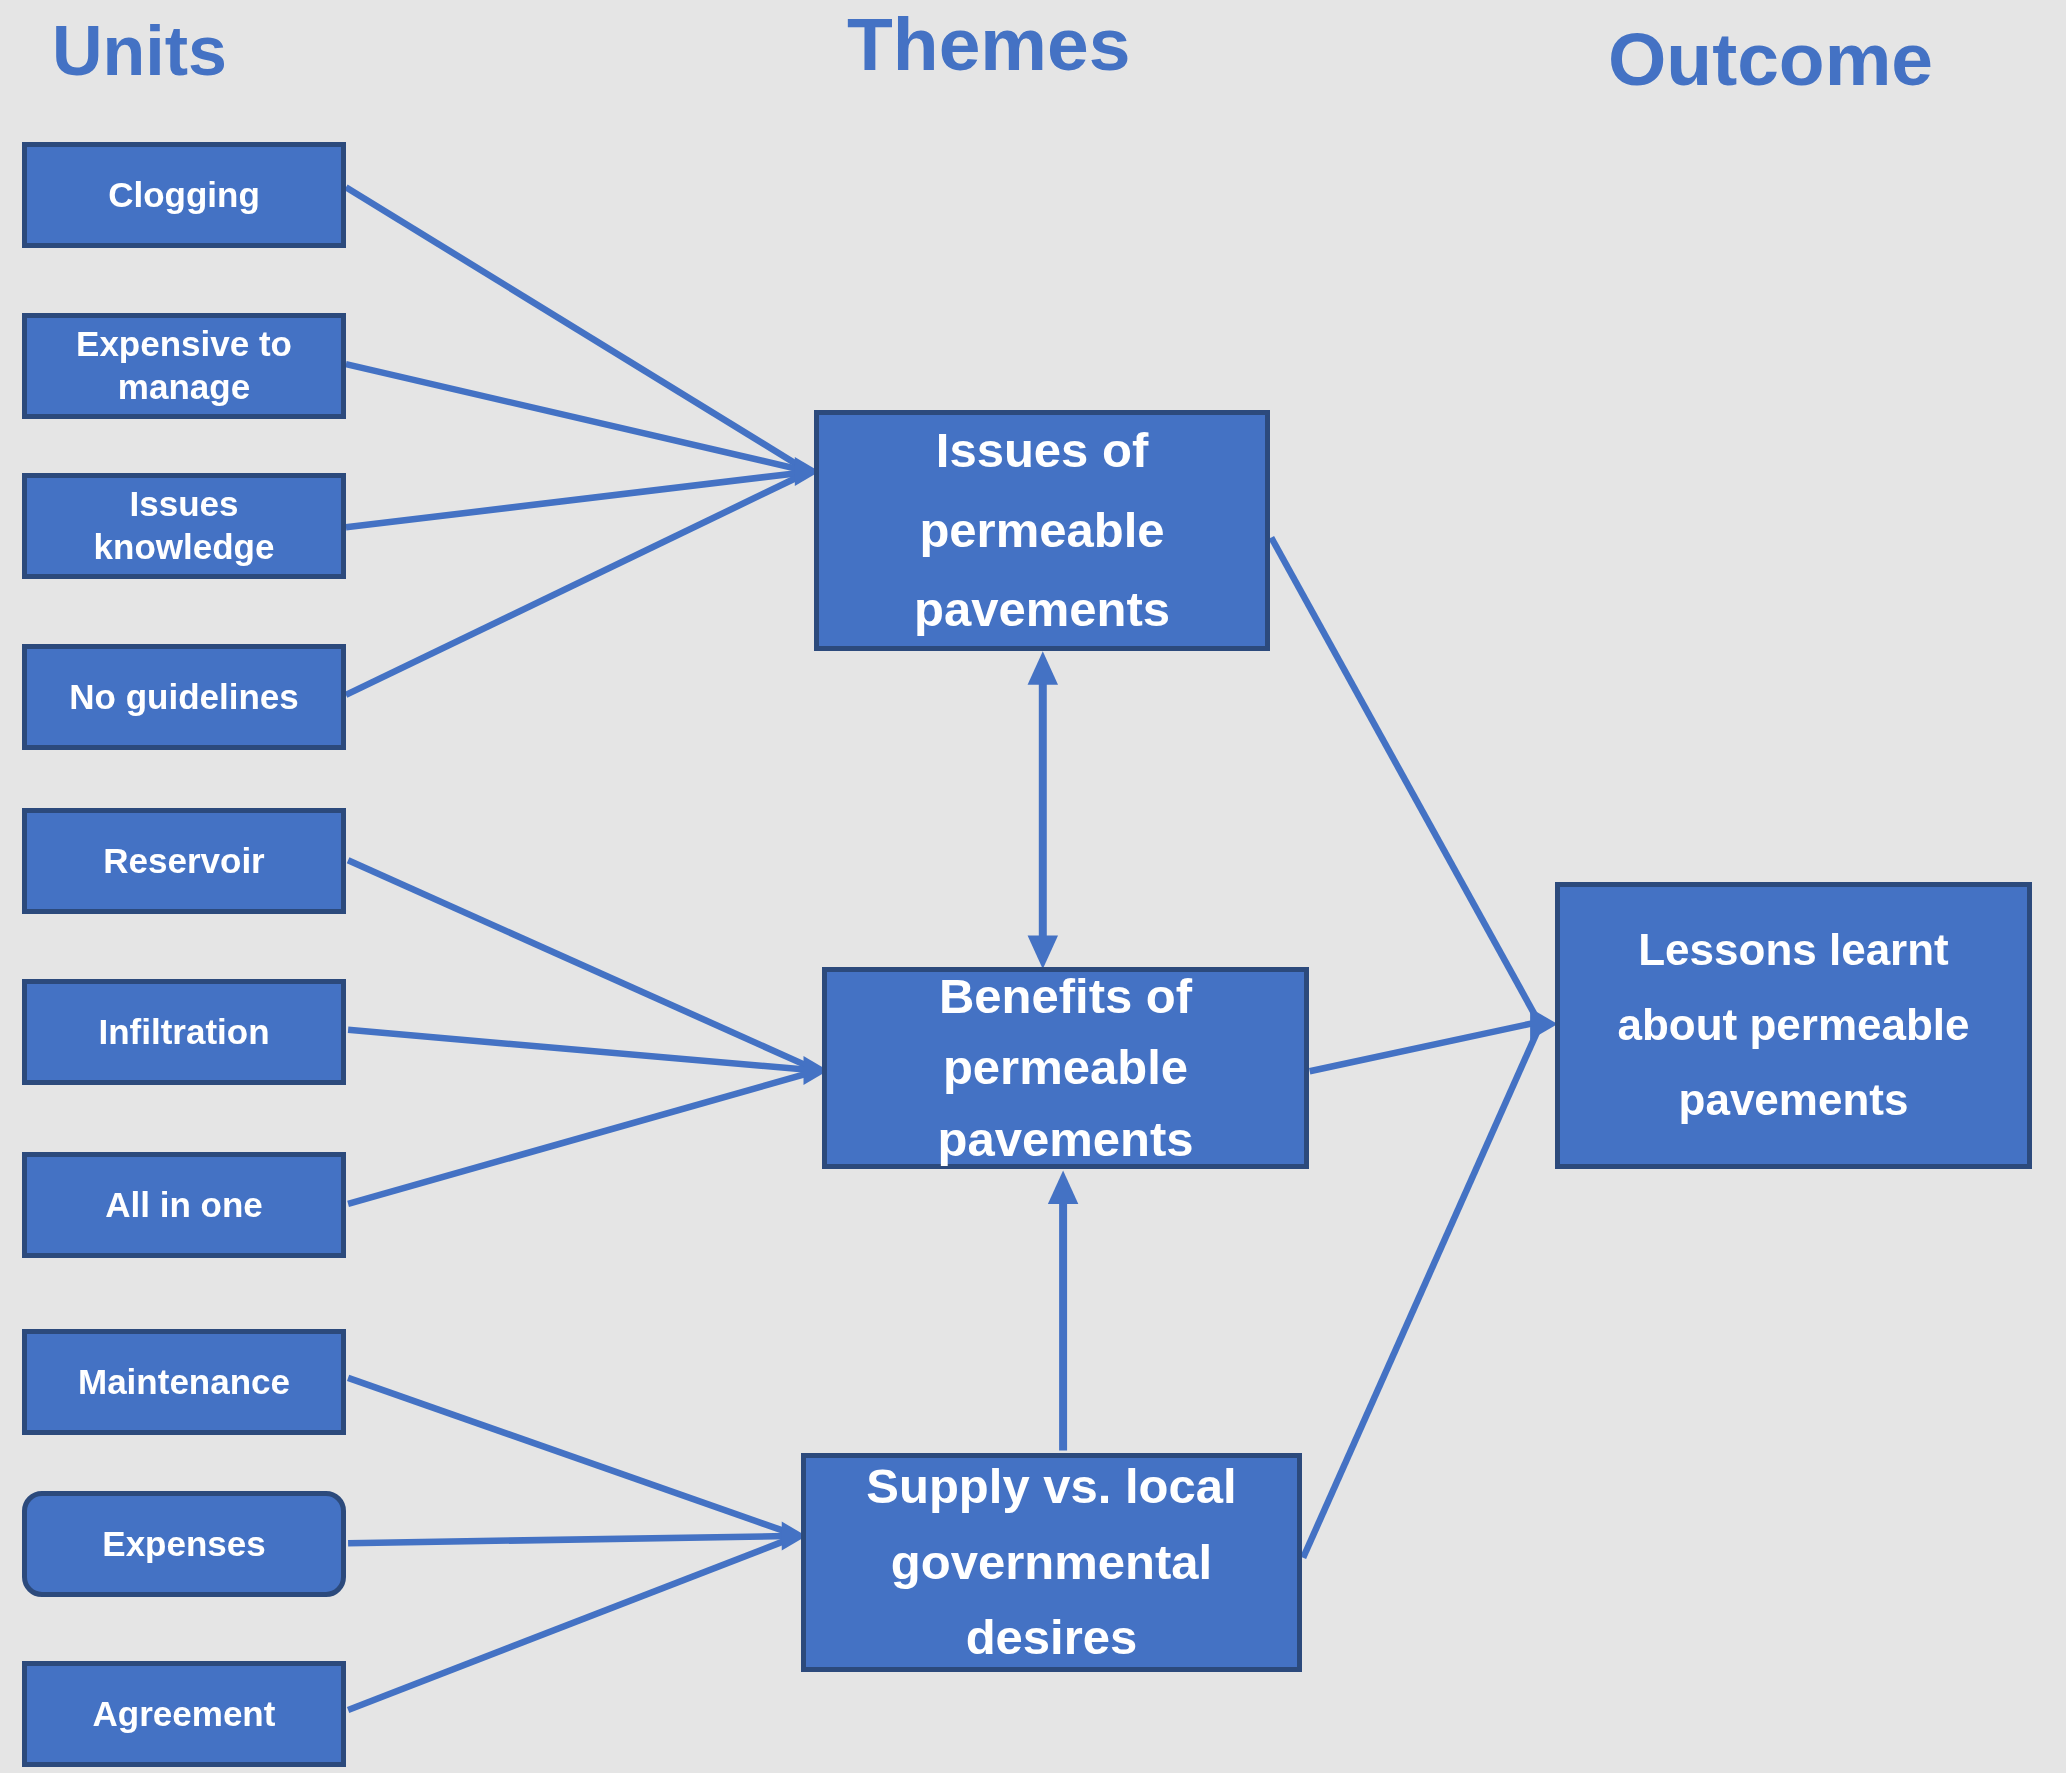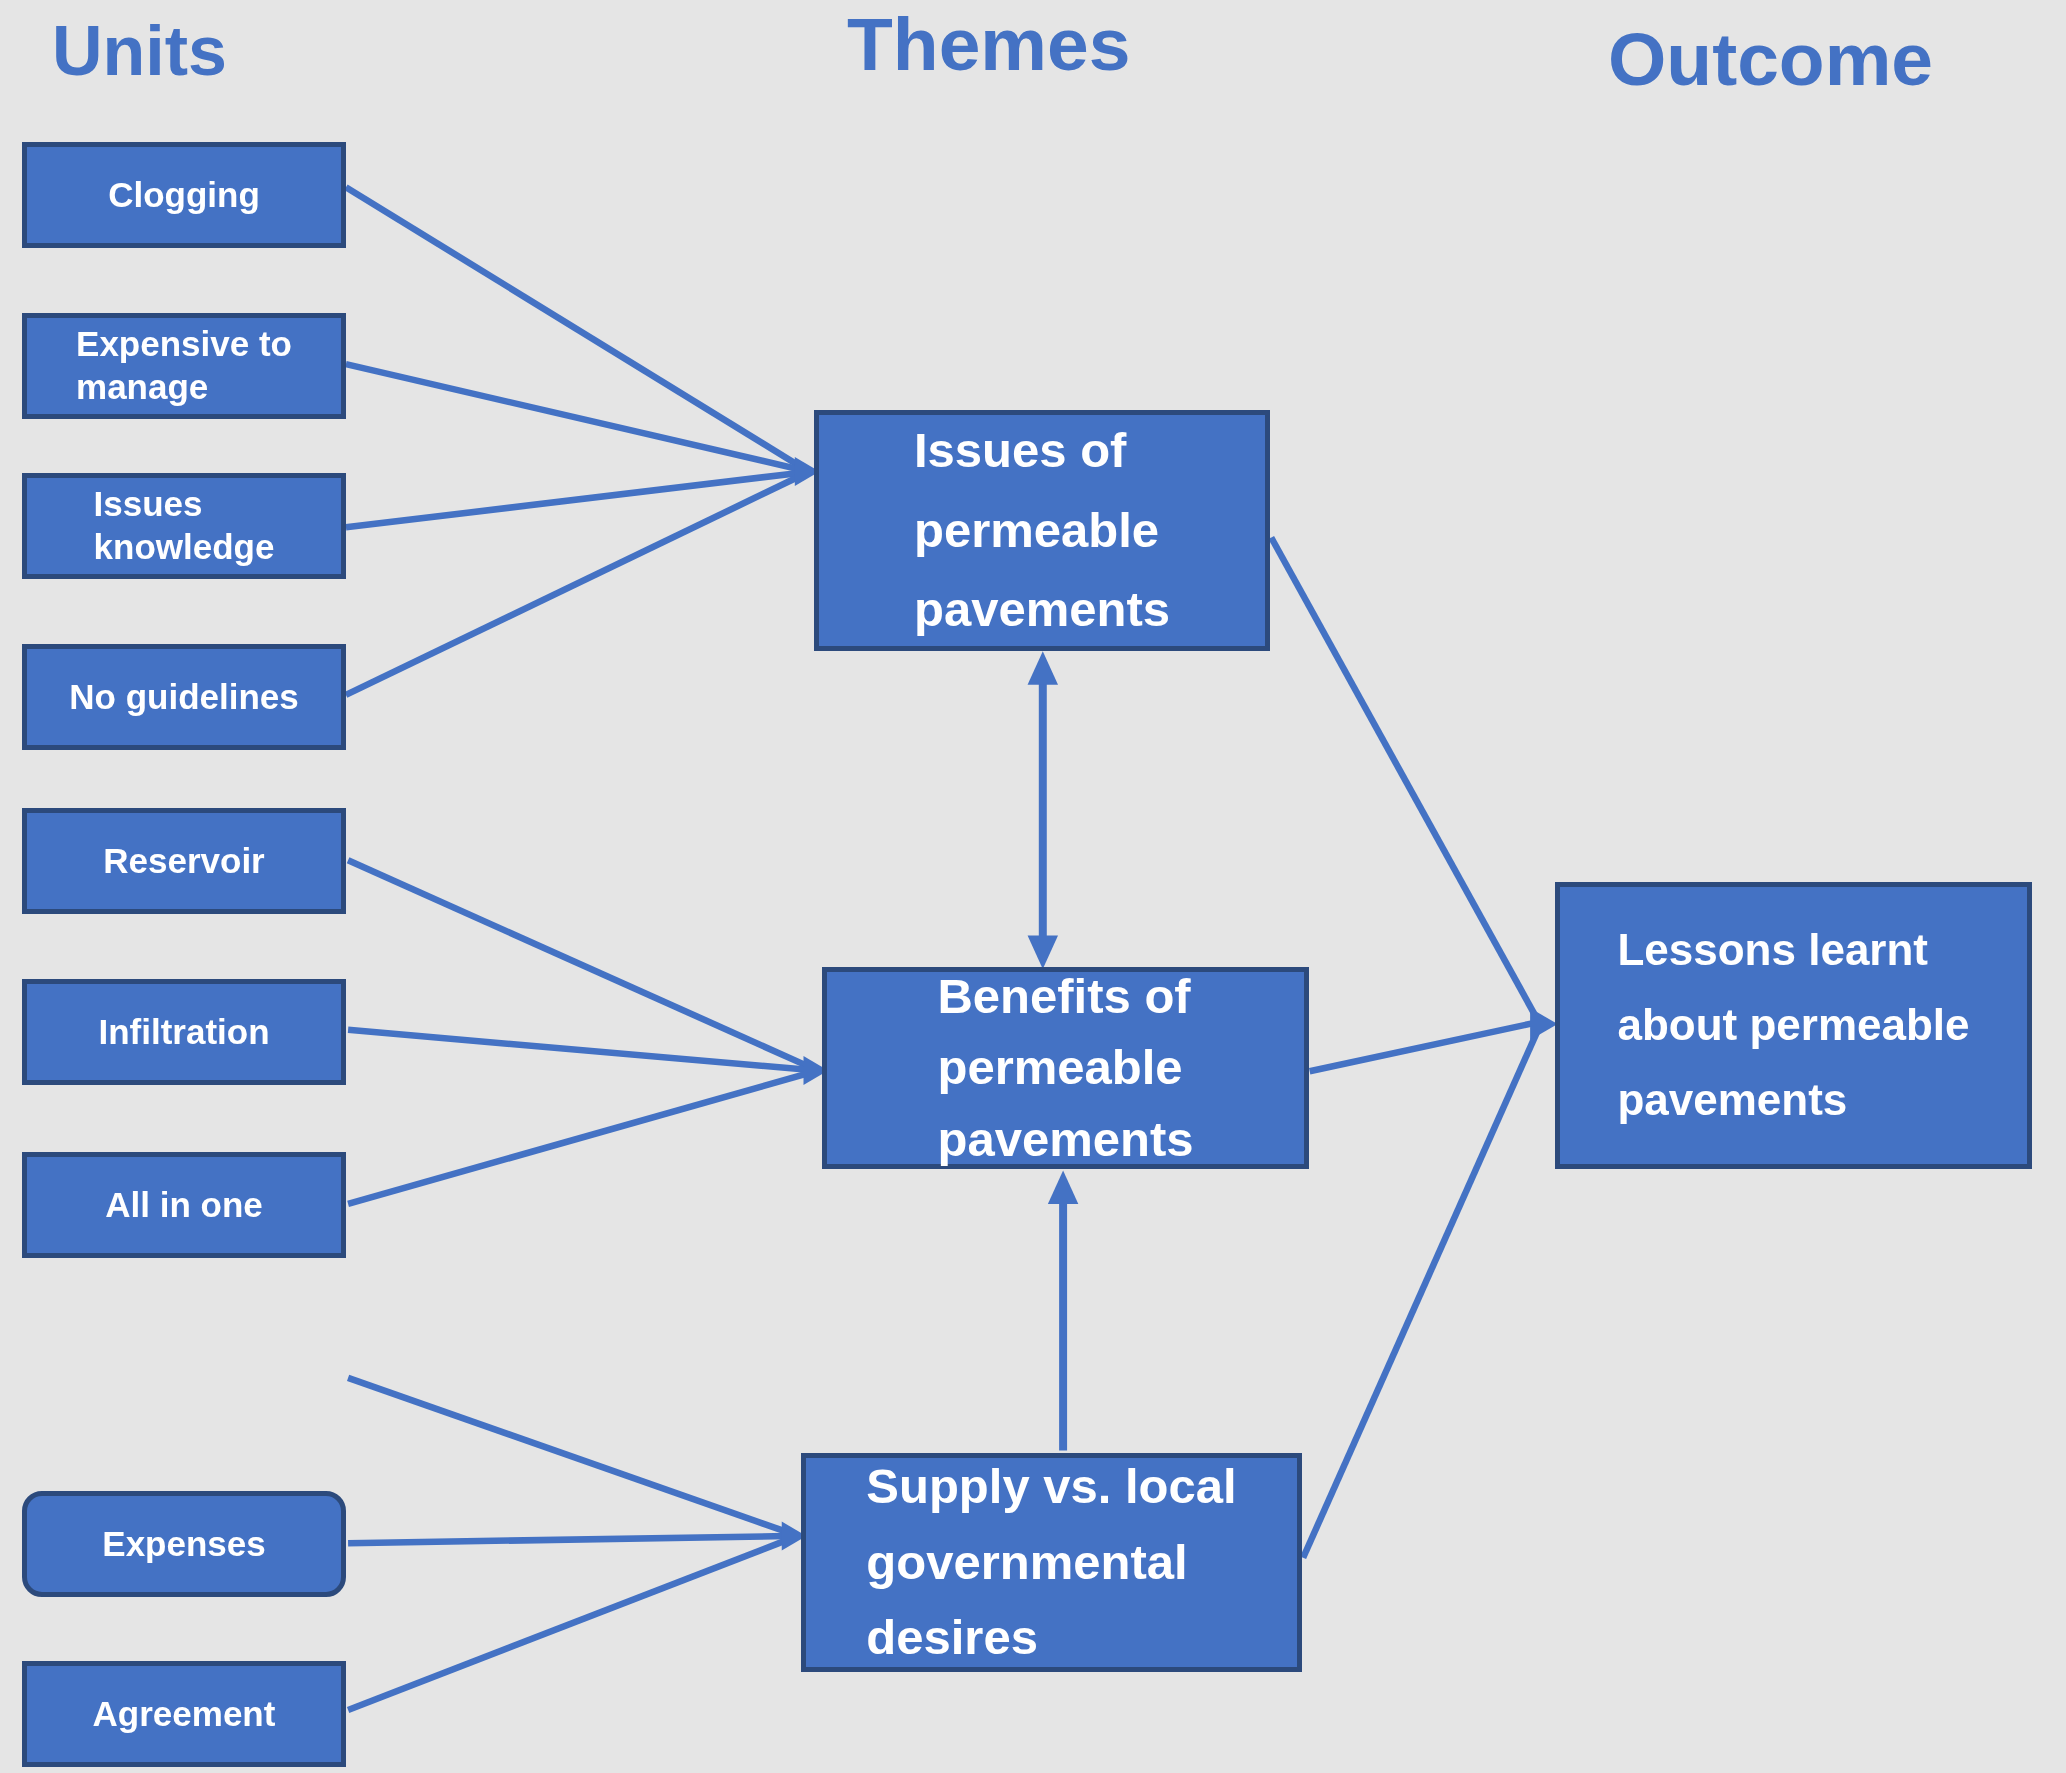--- a/index.html
+++ b/index.html
@@ -13,21 +13,21 @@
   .canvas{position:relative;width:2066px;height:1774px;background:#e5e5e5;overflow:hidden;}
   .wires{position:absolute;left:0;top:0;width:2066px;height:1774px;pointer-events:none;}
   .cn{stroke:var(--line);stroke-width:9;fill:none;}
   .cnv{stroke:var(--line);stroke-width:11;fill:none;}
   .ah{fill:var(--line);stroke:none;}
   .node{
     position:absolute;box-sizing:border-box;
     background:var(--fill);border:5.8px solid var(--border);
     color:var(--boxtext);font-weight:bold;
     display:flex;align-items:center;justify-content:center;
-    text-align:left;white-space:pre-line;
+    text-align:center;white-space:pre-line;
   }
   .unit{left:22px;width:324px;height:106px;font-size:35px;line-height:1.22;}
   .theme,.outcome-box{font-size:49px;}
   .header{position:absolute;font-weight:bold;color:var(--fill);line-height:1;}
 </style>
 </head>
 <body>
 
 <div class="canvas">
 
@@ -68,20 +68,21 @@
 
   <div class="node unit" style="top:142px;">Clogging</div>
   <div class="node unit" style="top:313px;">Expensive to
 manage</div>
   <div class="node unit" style="top:473px;">Issues
 knowledge</div>
   <div class="node unit" style="top:644px;">No guidelines</div>
   <div class="node unit" style="top:808px;">Reservoir</div>
   <div class="node unit" style="top:979px;">Infiltration</div>
   <div class="node unit" style="top:1152px;">All in one</div>
+  <div class="node unit" style="top:1329px;">Maintenance</div>
   <div class="node unit" style="top:1491px;border-radius:20px;">Expenses</div>
   <div class="node unit" style="top:1661px;">Agreement</div>
 
   <div class="node theme" style="left:814px;top:410px;width:456px;height:241px;line-height:1.62;">Issues of
 permeable
 pavements</div>
   <div class="node theme" style="left:822px;top:967px;width:487px;height:202px;line-height:1.45;">Benefits of
 permeable
 pavements</div>
   <div class="node theme" style="left:801px;top:1453px;width:501px;height:219px;line-height:1.55;">Supply vs. local

